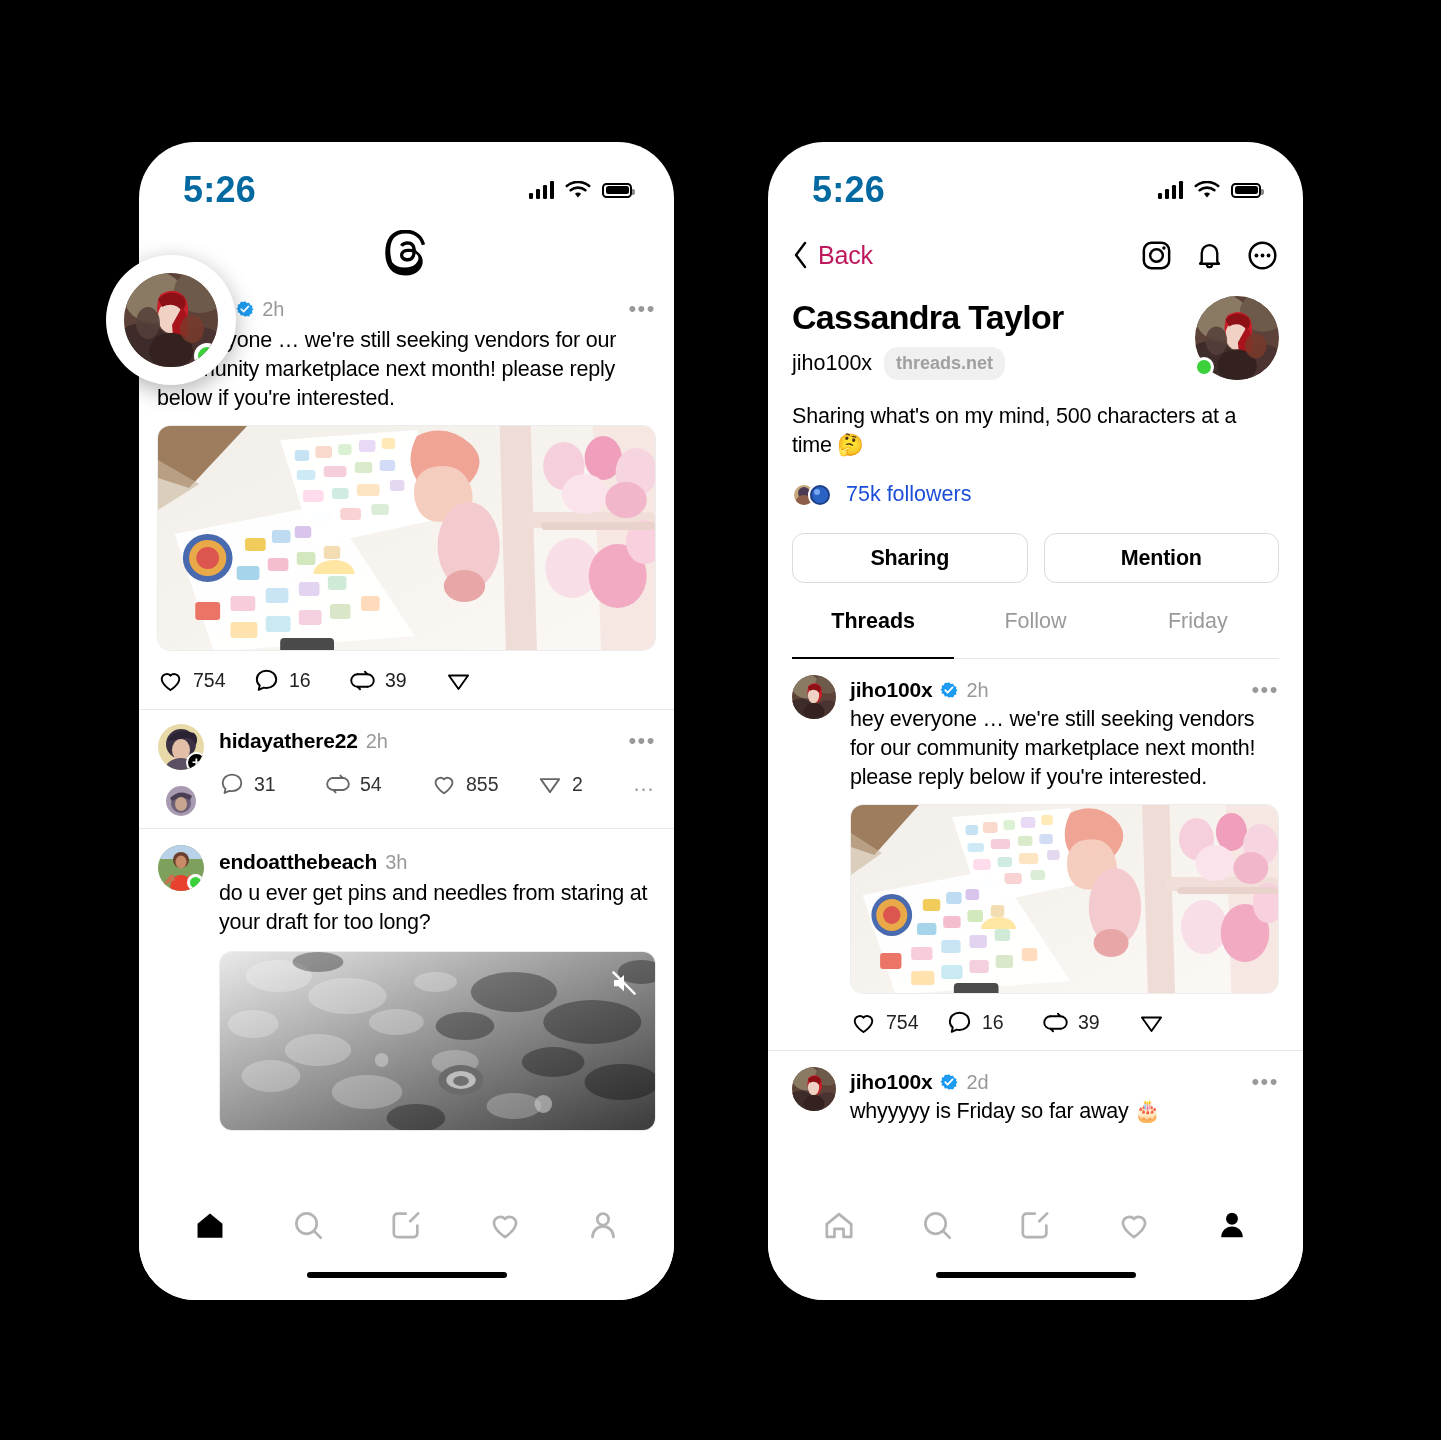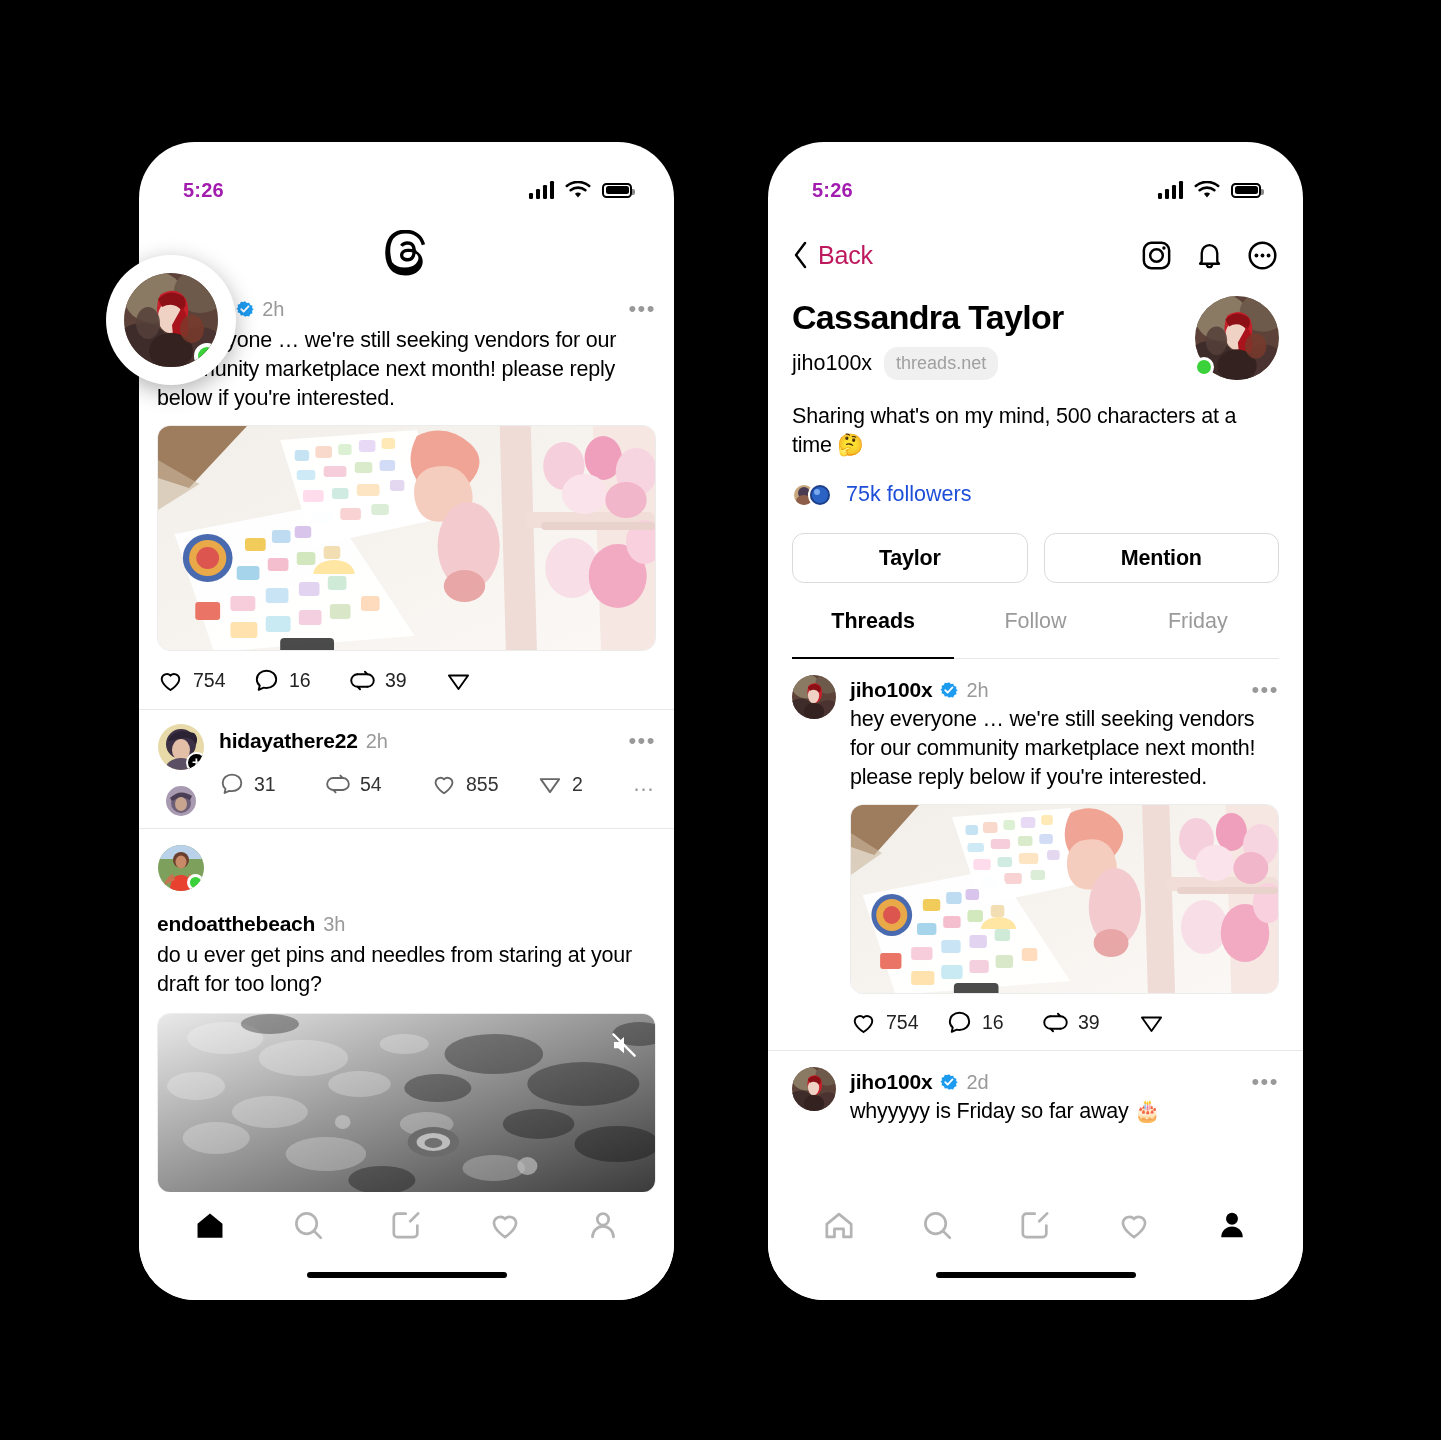--- a/index.html
+++ b/index.html
@@ -20,21 +20,21 @@
   }
   #phone-left  { left: 139px; top: 142px; width: 535px; height: 1158px; }
   #phone-right { left: 768px; top: 142px; width: 535px; height: 1158px; }
 
   
   .status-bar {
     position: relative; height: 78px;
     display: flex; align-items: center; justify-content: space-between;
     padding: 18px 42px 0 44px;
   }
-  .status-time { font-size: 20px; font-weight: 600; color: #a21caf; letter-spacing: .2px; }
+  .status-time { font-size: 36px; font-weight: 600; color: #0369a1; letter-spacing: .2px; }
   .status-icons { display: flex; align-items: center; gap: 11px; }
   .sig { display: flex; align-items: flex-end; gap: 2.5px; height: 18px; }
   .sig i { display: block; width: 4.5px; background: #000; border-radius: 1.2px; }
   .sig i:nth-child(1){height:6px;} .sig i:nth-child(2){height:10px;}
   .sig i:nth-child(3){height:14px;} .sig i:nth-child(4){height:18px;}
   .batt { width: 30px; height: 15px; border: 2px solid #000; border-radius: 4.5px; position: relative; }
   .batt::after { content:""; position:absolute; left:1.5px; top:1.5px; right:1.5px; bottom:1.5px; background:#000; border-radius:2.5px;}
   .batt::before { content:""; position:absolute; right:-4.5px; top:4px; width:2.5px; height:6px; background:#8a8a8a; border-radius:0 2px 2px 0;}
 
   
@@ -98,21 +98,21 @@
   
   .nav-row { display: flex; align-items: center; padding: 8px 24px 0 24px; height: 62px; }
   .back { display: flex; align-items: center; gap: 8px; }
   .back-label { font-size: 25px; color: #be185d; letter-spacing: -.2px; }
   .nav-icons { margin-left: auto; display: flex; align-items: center; gap: 21px; }
 
   .prof { padding: 16px 24px 0 24px; position: relative; }
   .prof-name { font-size: 34px; font-weight: 700; letter-spacing: -.7px; color: #000; }
   .prof-handle-row { display: flex; align-items: center; gap: 12px; margin-top: 10px; }
   .prof-handle { font-size: 21.5px; color: #000; }
-  .chip { background: #f0f0f0; color: #a0a0a0; font-size: 18px; padding: 6px 12px; border-radius: 14px; }
+  .chip { background: #f0f0f0; color: #a0a0a0; font-size: 18px; padding: 6px 12px; border-radius: 14px; font-weight: bold; }
   .prof-av {
     position: absolute; right: 24px; top: 14px; width: 84px; height: 84px;
     border-radius: 50%; overflow: visible;
   }
   .prof-av .imgwrap { width: 84px; height: 84px; border-radius: 50%; overflow: hidden; }
   .prof-av .greendot { width: 20px; height: 20px; left: -1px; bottom: 3px; }
   .bio { margin-top: 22px; font-size: 21.5px; line-height: 29px; color: #000; letter-spacing: -.2px; }
   .followers { display: flex; align-items: center; gap: 12px; margin-top: 22px; }
   .fav-stack { position: relative; width: 42px; height: 24px; }
   .fav { position: absolute; top: 0; width: 24px; height: 24px; border-radius: 50%; overflow: hidden; border: 2px solid #fff; }
@@ -358,21 +358,21 @@
             </svg>
             <span>2</span>
           </div>
           <div class="dots" style="margin-left:auto;">…</div>
         </div>
       </div>
     </div>
 
     <div class="post-sep"></div>
 
-    <div class="post-thread" style="padding-top:16px;flex-direction:column;">
+    <div class="post-thread" style="padding-top:16px;">
       <div class="rail">
         <div class="av" style="width:46px;height:46px;">
           <svg width="46" height="46" viewBox="0 0 46 46">
             <rect width="46" height="46" fill="#7da05c"></rect>
             <rect y="0" width="46" height="14" fill="#b9d2ea"></rect>
             <circle cx="23" cy="15" r="8" fill="#6b3f2e"></circle>
             <ellipse cx="23" cy="17" rx="5.5" ry="6.5" fill="#c98a68"></ellipse>
             <path d="M12 46q0-16 11-16t11 16z" fill="#e8412f"></path>
             <path d="M6 40q4-10 9-11l2 6z" fill="#c9724f"></path>
             <path d="M40 40q-4-10-9-11l-2 6z" fill="#c9724f"></path>
@@ -579,21 +579,21 @@
               <rect width="20" height="20" fill="#1d3f8a"></rect>
               <circle cx="10" cy="10" r="8" fill="#2b63c4"></circle>
               <circle cx="7" cy="7" r="3" fill="#79a8ee"></circle>
             </svg>
           </div>
         </div>
         <div class="fcount">75k followers</div>
       </div>
 
       <div class="btn-row">
-        <div class="btn">Taylor</div>
+        <div class="btn">Sharing</div>
         <div class="btn">Mention</div>
       </div>
 
       <div class="tabs">
         <div class="tab active">Threads</div>
         <div class="tab">Follow</div>
         <div class="tab">Friday</div>
       </div>
     </div>
 

